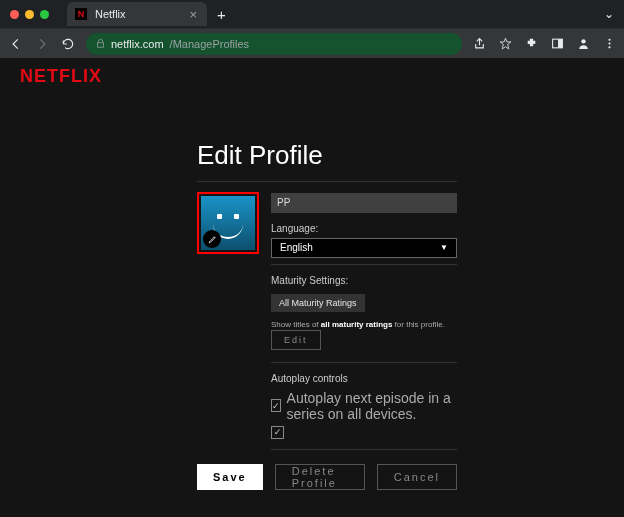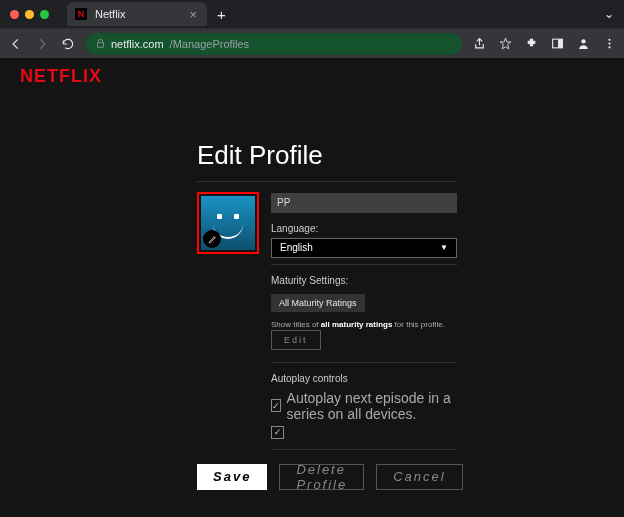--- a/index.html
+++ b/index.html
@@ -96,21 +96,21 @@
   .check-row { display:flex; align-items:center; gap:6px; margin-bottom:4px; }
   .checkbox {
     width:13px; height:13px; border:1px solid #888; display:flex; align-items:center; justify-content:center;
     color:#ccc; font-size:9px;
   }
   .check-label { font-size:14px; color:#aaa; }
 
   .btn-row { display:flex; gap:12px; margin-top:14px; }
   .btn {
     height:26px; padding:1px 16px; display:flex; align-items:center; justify-content:center;
-    font-size:13px; letter-spacing:2px; cursor:pointer;font-style:italic;
+    font-size:11px; letter-spacing:2px; cursor:pointer;
   }
   .btn-primary { background:#fff; color:#000; font-weight:600; }
   .btn-outline { border:1px solid #555; color:#888; }
 
   svg { display:block; }
 </style>
 </head>
 <body>
 
 <div class="chrome-top">

